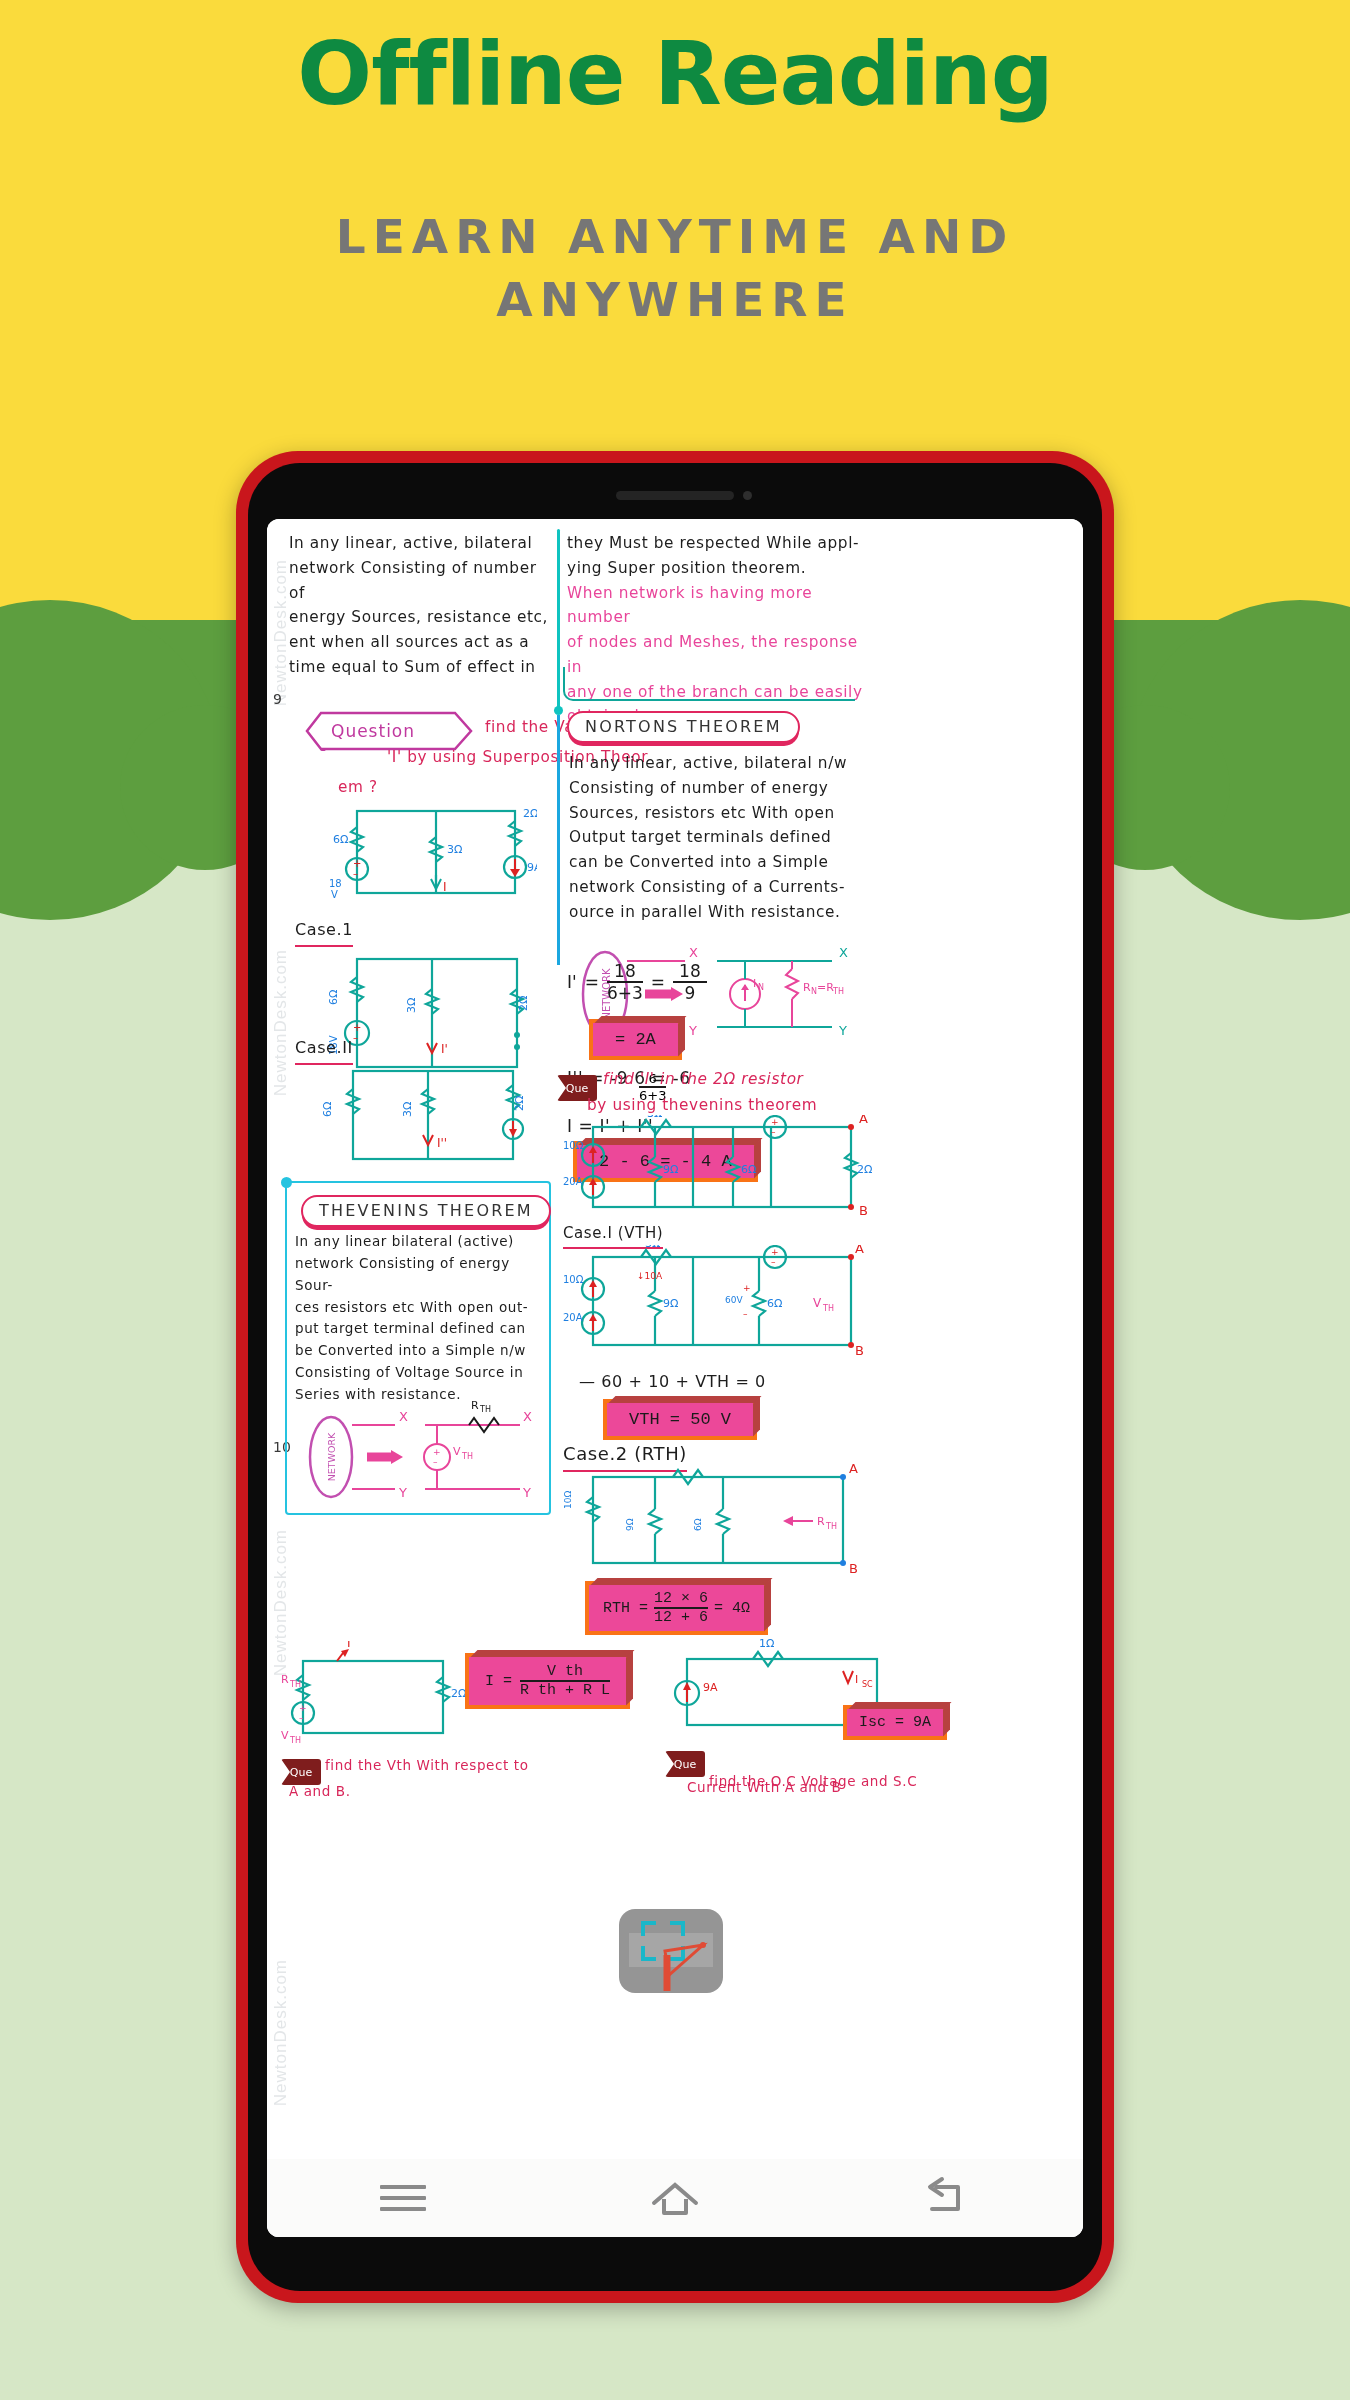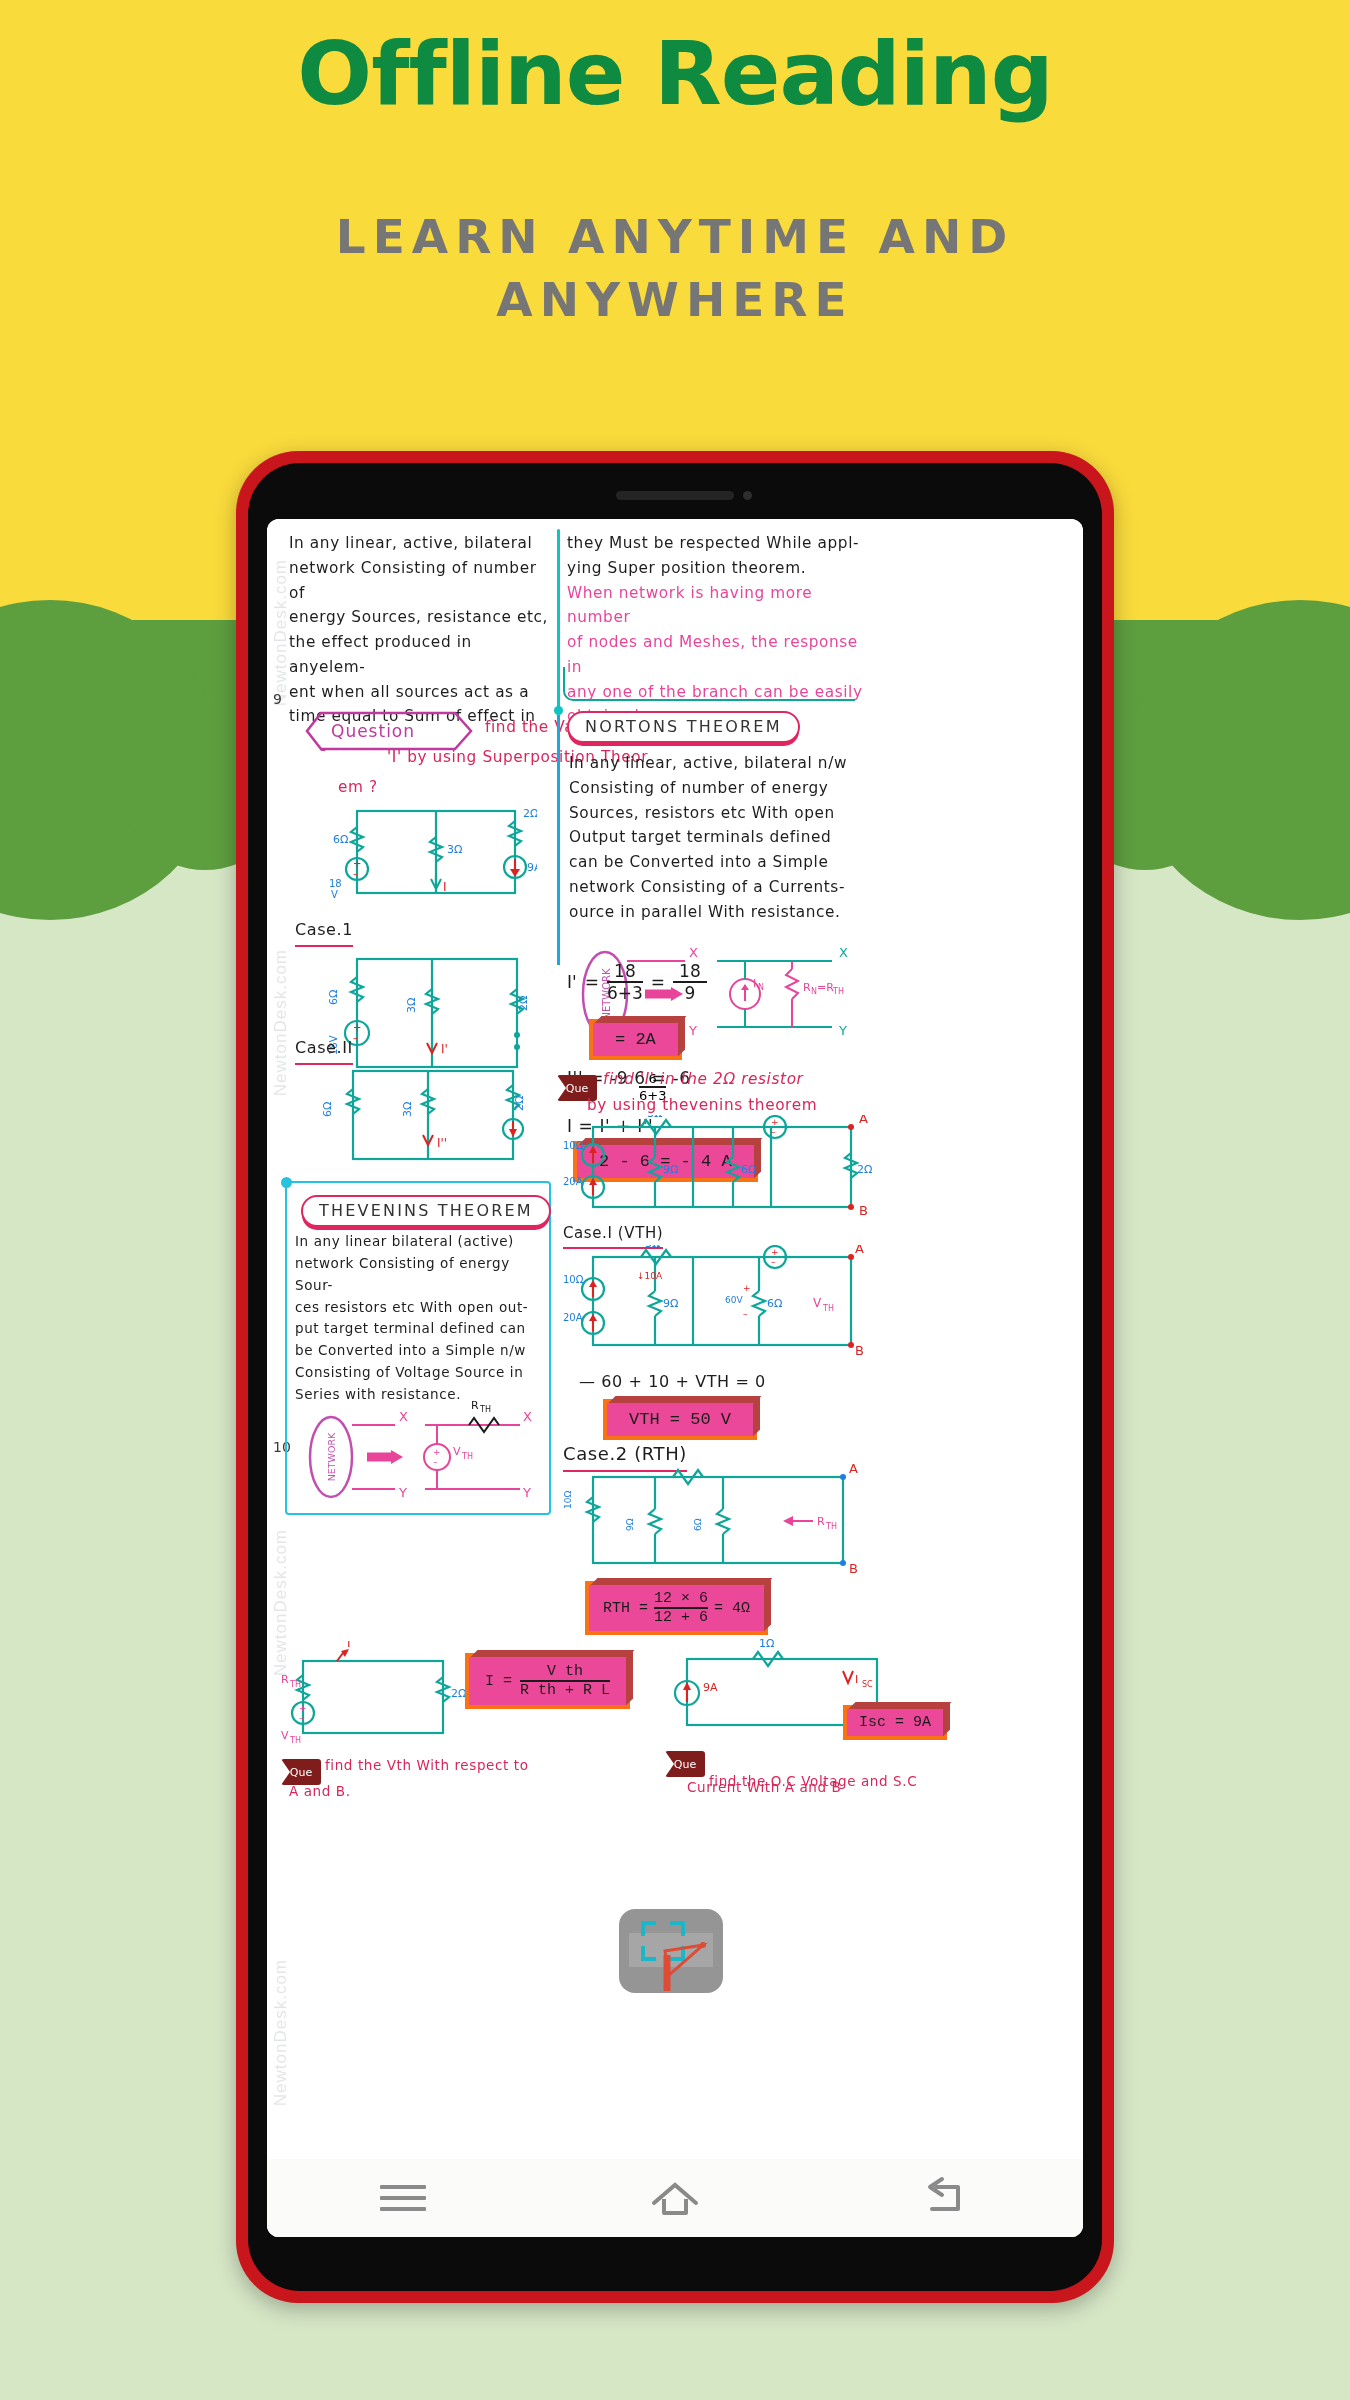--- a/index.html
+++ b/index.html
@@ -278,21 +278,20 @@
 
         <div class="pagenum" style="top:172px">9</div>
         <div class="pagenum" style="top:920px">10</div>
 
         <div class="vdivider"></div>
 
         <div class="col-left">
           <div class="hw">In any linear, active, bilateral</div>
           <div class="hw">network Consisting of number of</div>
           <div class="hw">energy Sources, resistance etc,</div>
-          <div class="hw">the effect produced in anyelem-</div>
           <div class="hw">ent when all sources act as a</div>
           <div class="hw">time equal to Sum of effect in</div>
         </div>
 
         <div class="col-right">
           <div class="hw">they Must be respected While appl-</div>
           <div class="hw">ying  Super position  theorem.</div>
           <div class="hw pink">When network is having more number</div>
           <div class="hw pink">of nodes and Meshes, the response in</div>
           <div class="hw pink">any one of the branch can be easily</div>

